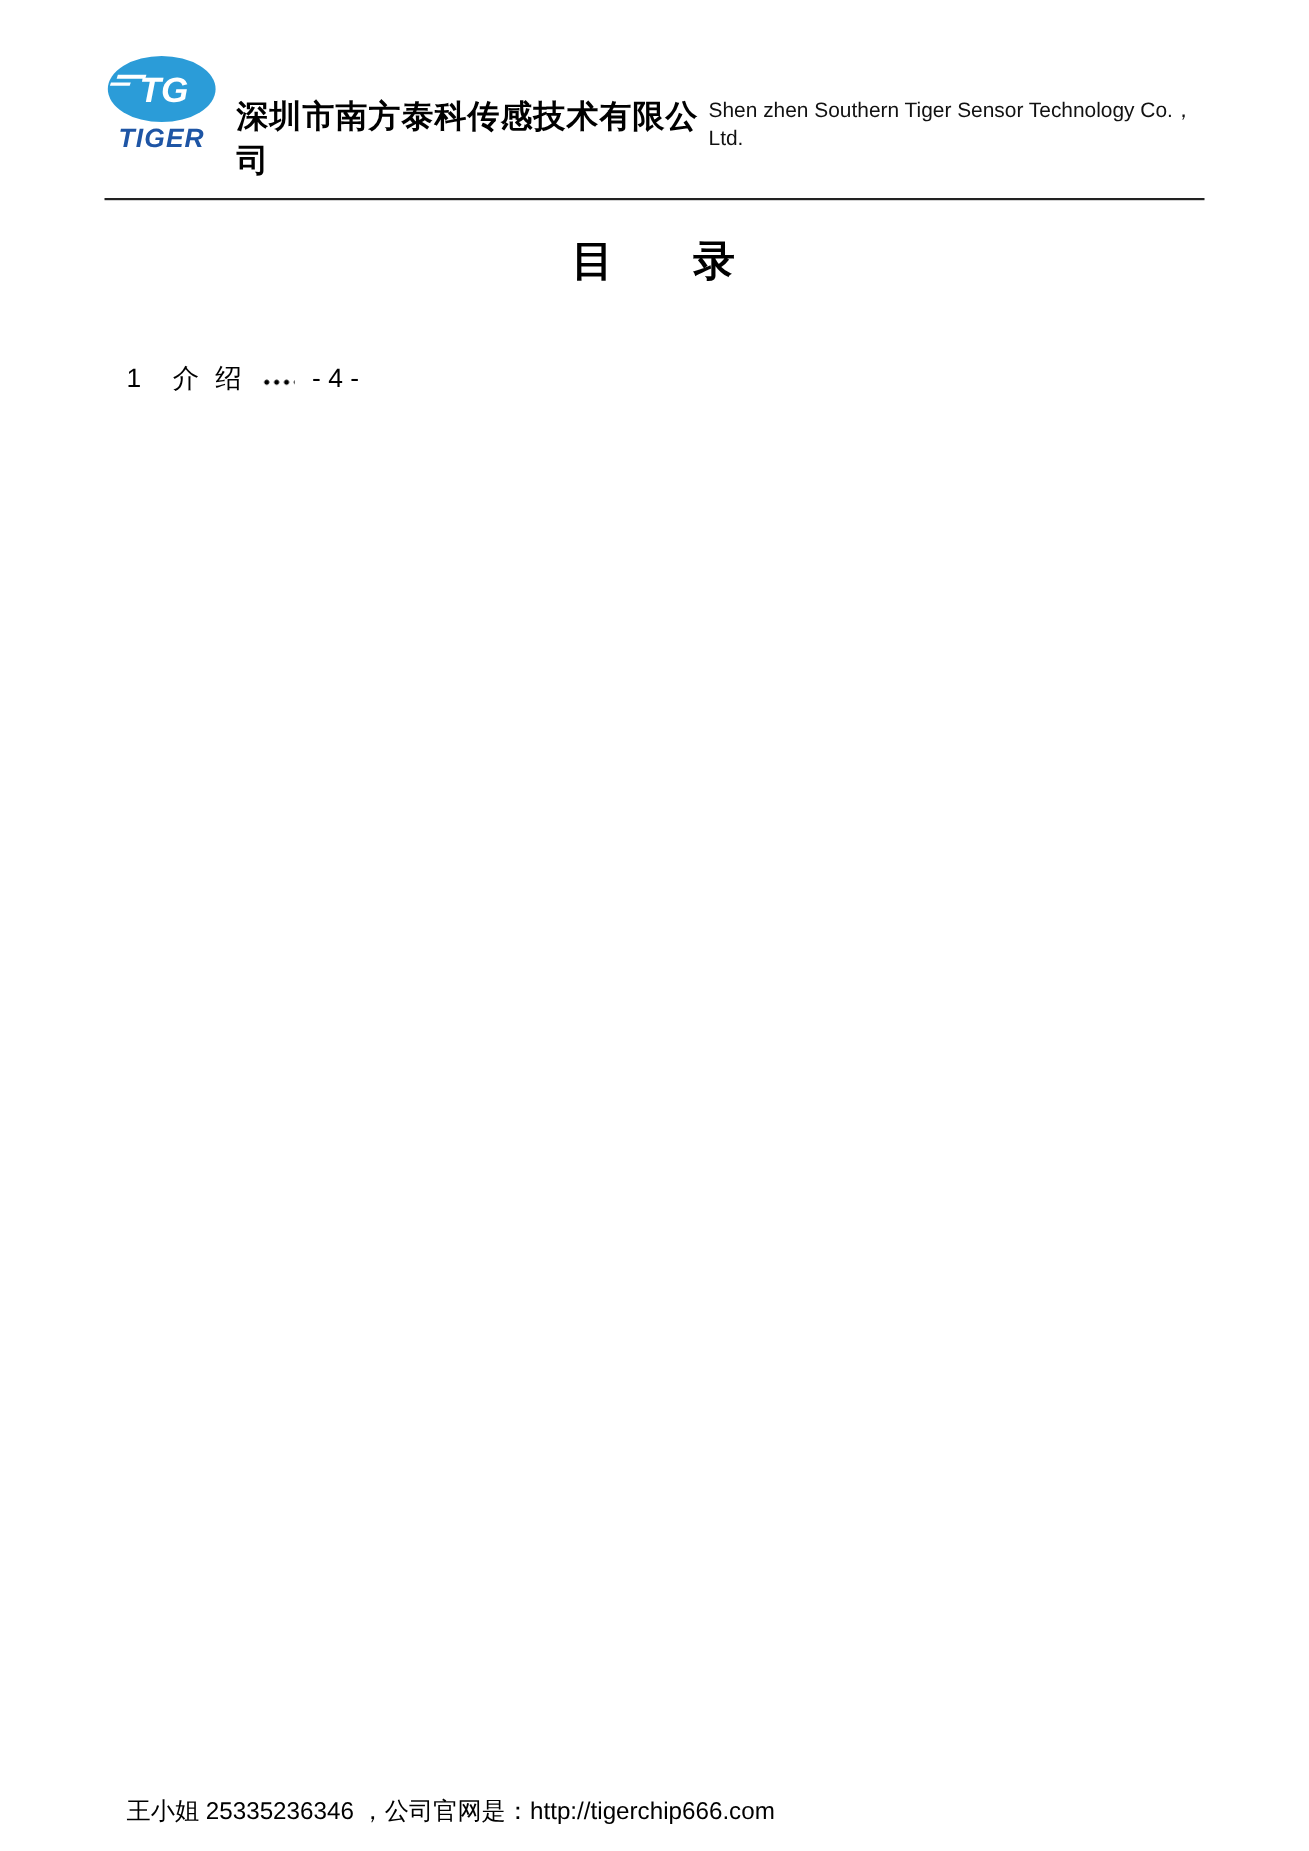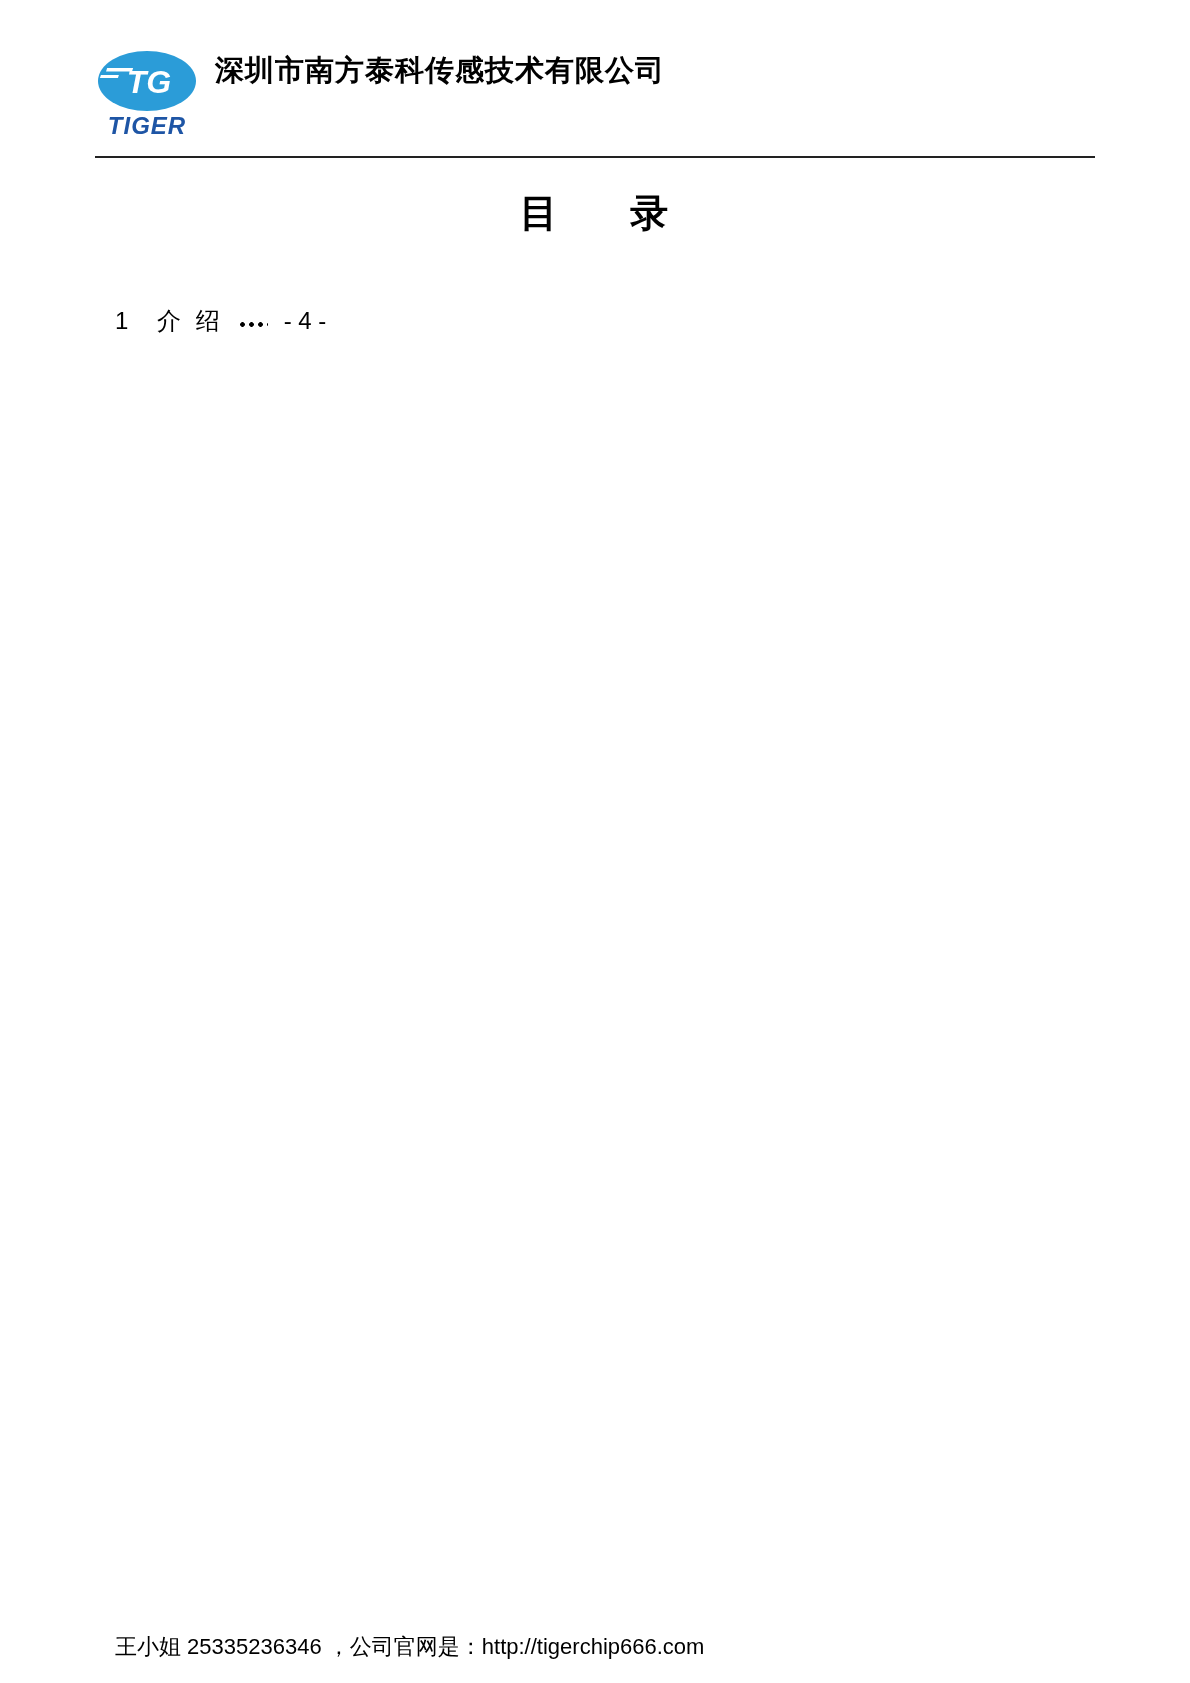--- a/index.html
+++ b/index.html
@@ -13,21 +13,21 @@
     overflow:hidden;
   }
   
   .header{
     margin:0 95px;
     padding:50px 0 14px 0;
     border-bottom:2px solid #222;
   }
   .header-inner{display:flex;align-items:flex-start;gap:16px;}
   .logo{flex:0 0 auto;}
-  .company{display:flex;}
+  .company{display:flex;margin-top:36px;}
   .company-cn{font-size:29px;font-weight:700;letter-spacing:1px;line-height:40px;}
   .company-en{font-size:19px;line-height:26px;color:#111;letter-spacing:0;margin-top:2px;}
   .series{margin-left:auto;align-self:flex-end;font-size:22px;padding-bottom:18px;white-space:nowrap;}
   
   .doc-title{
     margin:30px 0 14px 0;
     text-align:center;
     font-size:38px;
     font-weight:700;
     word-spacing:58px;
@@ -66,20 +66,21 @@
         <svg width="104" height="88" viewBox="0 0 104 88">
           <ellipse cx="52" cy="31" rx="49" ry="30" fill="#2b9cd8"></ellipse>
           <rect x="18" y="18" width="26" height="3.5" fill="#ffffff" transform="skewX(-18)"></rect>
           <rect x="14" y="25" width="18" height="3" fill="#ffffff" transform="skewX(-18)"></rect>
           <text x="54" y="43" font-size="32" font-style="italic" font-weight="bold" fill="#ffffff" text-anchor="middle" font-family="Liberation Sans, DejaVu Sans, sans-serif">TG</text>
           <text x="52" y="84" font-size="24" font-style="italic" font-weight="bold" fill="#1e55a5" text-anchor="middle" letter-spacing="1" font-family="Liberation Sans, DejaVu Sans, sans-serif">TIGER</text>
         </svg>
       </div>
       <div class="company">
         <div class="company-cn">深圳市南方泰科传感技术有限公司</div>
+        <div class="company-en">Shen zhen Southern Tiger Sensor Technology Co.，Ltd.</div>
       </div>
     </div>
   </header>
 
   <h1 class="doc-title">目 录</h1>
 
   <nav class="toc">
       <div class="toc-row level1 regular">
         <span class="num">1</span>
         <span class="label">介 绍</span>

